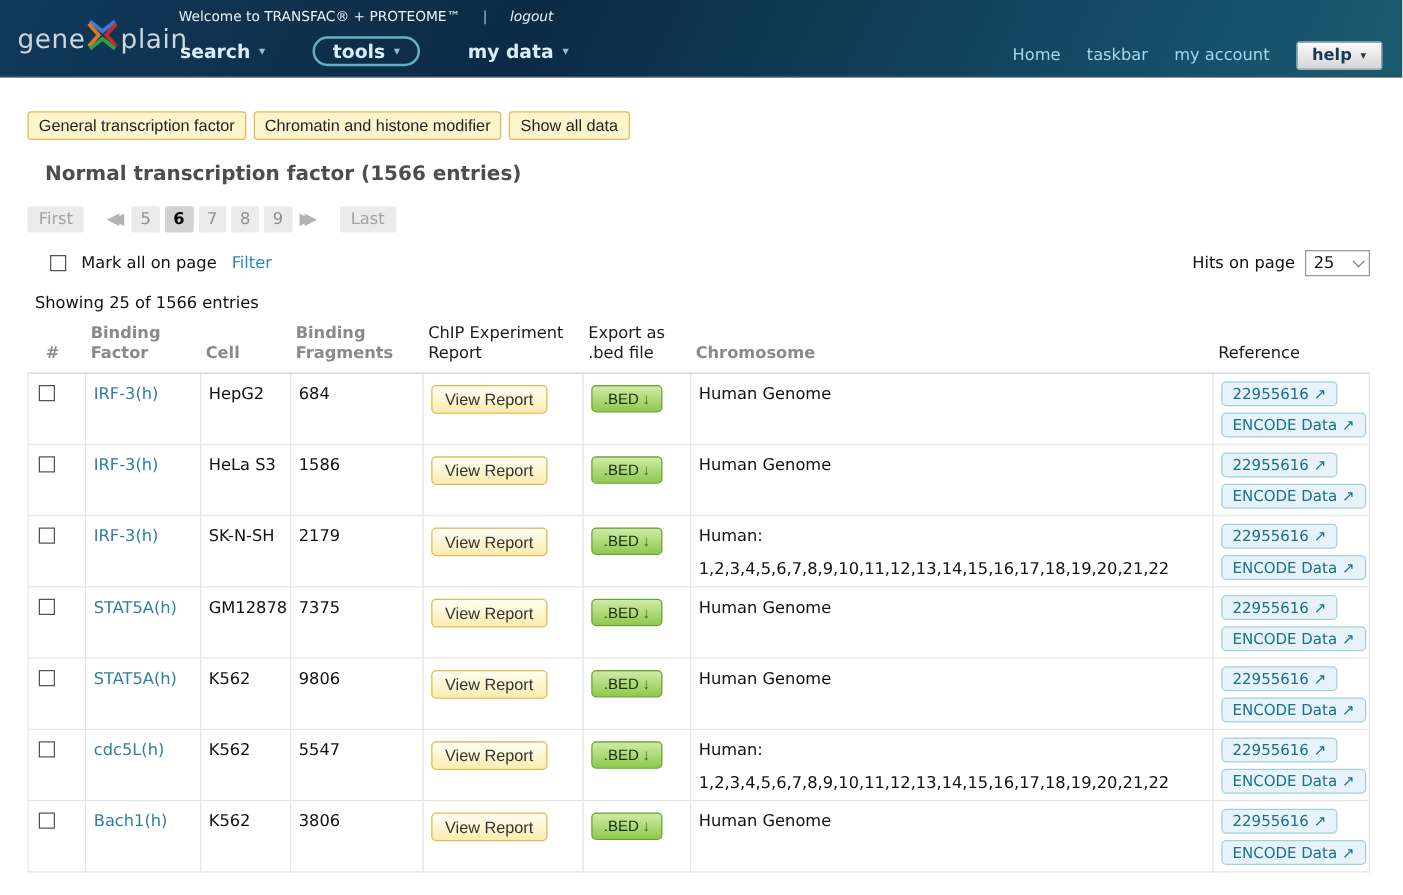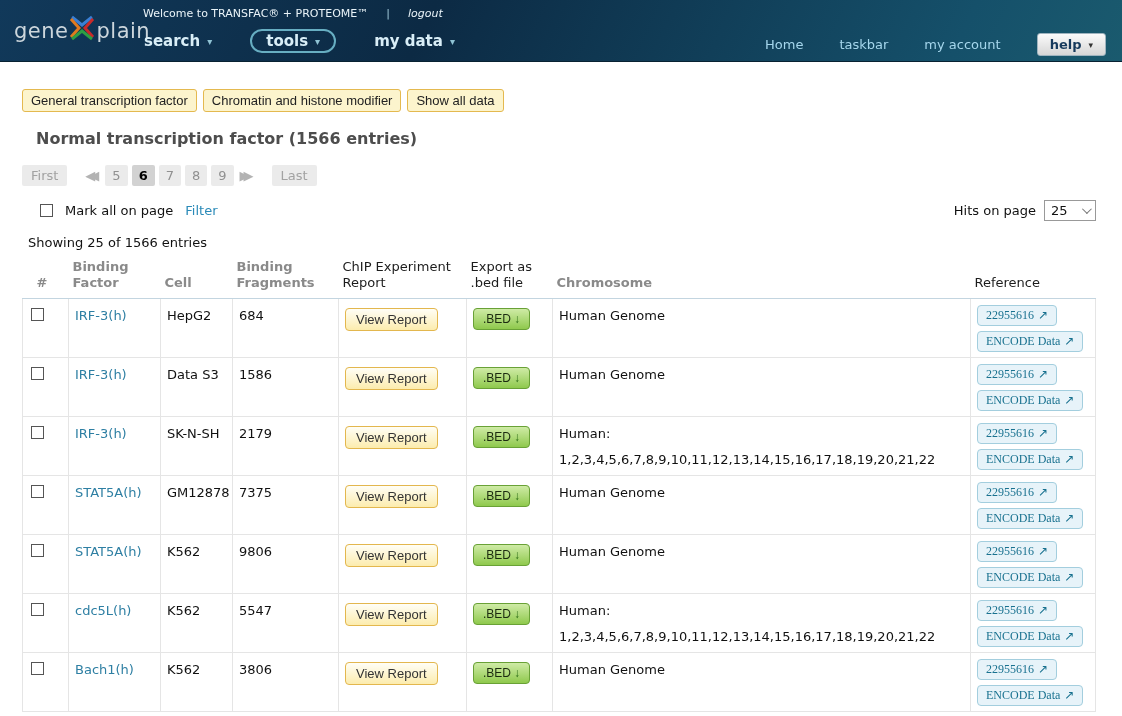--- a/index.html
+++ b/index.html
@@ -15,21 +15,21 @@
   .logo svg { margin:0 1px; }
   .welcome-row { position:absolute; left:143px; top:7px; display:flex; gap:18px;
     font-size:11px; color:#e9f3f8; align-items:center; }
   .welcome-row .sep { color:#9fc6d8; }
   .welcome-row a { color:#e9f3f8; text-decoration:none; cursor:pointer;font-style:italic; }
   .mainmenu { position:absolute; left:144px; top:29px; display:flex; gap:38px; align-items:center; }
   .menu-item { color:#d9eef7; font-size:15px; font-weight:bold; display:flex; gap:7px;
     align-items:center; cursor:pointer; }
   .menu-item .tri { color:#8fc3d4; font-size:10px; }
   .menu-item.pill { border:2px solid #67aec2; border-radius:14px; padding:1px 14px; }
-  .right-links { position:absolute; right:16px; top:33px; display:flex; gap:36px; align-items:center; }
+  .right-links { position:absolute; right:16px; top:33px; display:flex; gap:21px; align-items:center; }
   .right-links .hlink { color:#a5d6ec; font-size:13px; cursor:pointer; }
   .help-btn { background:linear-gradient(#fbfbfb,#d6d6d6); border:1px solid #9fb4bf;
     border-radius:3px; padding:3px 12px; font-size:13px; font-weight:bold; color:#16395c;
     display:flex; gap:7px; align-items:center; cursor:pointer; }
   .help-btn .tri { color:#333; font-size:9px; }
 
   
   .main { padding:20px 26px 0 22px; }
   .title-row { display:flex; align-items:baseline; gap:12px; }
   .page-title { color:#ae1220; font-size:19px; font-weight:bold; }
@@ -81,21 +81,21 @@
     border-radius:4px; padding:3px 10px; font-size:13px; color:#333; cursor:pointer;
     white-space:nowrap; }
   .bed-btn { background:linear-gradient(#cfeba6,#8fc94d); border:1px solid #69a136;
     border-radius:4px; padding:3px 9px; font-size:12px; color:#1c2b10; cursor:pointer;
     white-space:nowrap; }
   .bed-btn .dl { color:#2f6e17; margin-left:3px; }
   .chrom-line2 { margin-top:11px; }
   .ref-cell { padding-top:6px; }
   .ref-btn { display:inline-flex; align-items:center; gap:4px; background:#e7f3f9;
     border:1px solid #a3cede; border-radius:4px; padding:2px 8px; font-size:12px;
-    color:#18718f; cursor:pointer; margin-bottom:5px; white-space:nowrap;font-family:Liberation Serif, serif; }
+    color:#18718f; cursor:pointer; margin-bottom:5px; white-space:nowrap; }
 </style>
 </head>
 <body>
 
 <div class="topbar">
   <div class="logo">
     <span>gene</span>
     <span><svg width="26" height="26" viewBox="0 0 26 26">
       <polyline points="3,2 13,10 23,2" fill="none" stroke="#3a7fd5" stroke-width="3"></polyline>
       <polyline points="2,4 10,13 2,22" fill="none" stroke="#e07a1f" stroke-width="3"></polyline>
@@ -218,21 +218,21 @@
               <span>↗</span>
             </span><br><span class="ref-btn">
               <span>ENCODE Data</span>
               <span>↗</span>
             </span></td>
       </tr>
 
       <tr>
         <td><span class="cbox"></span></td>
         <td><a class="factor-link">IRF-3(h)</a></td>
-        <td><span>Data S3</span></td>
+        <td><span>HeLa S3</span></td>
         <td><span>1586</span></td>
         <td><button class="view-report-btn">View Report</button></td>
         <td><button class="bed-btn"><span>.BED</span><span class="dl">↓</span></button></td>
         <td>
             <div>Human Genome</div>
             <div class="chrom-line2"></div>
           </td>
         <td class="ref-cell"><span class="ref-btn">
               <span>22955616</span>
               <span>↗</span>

